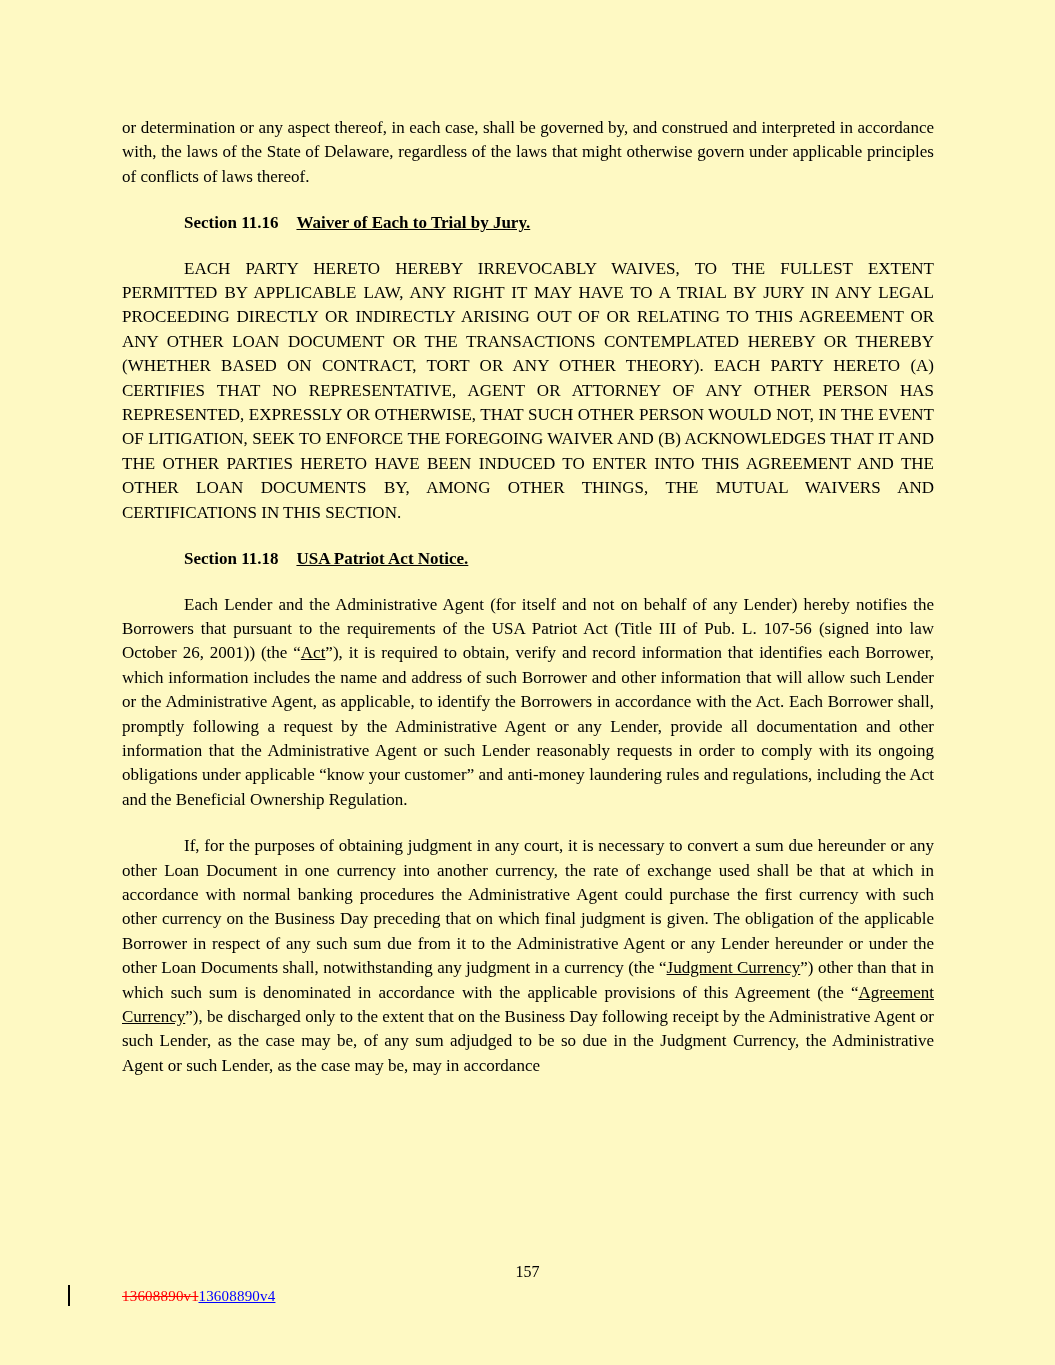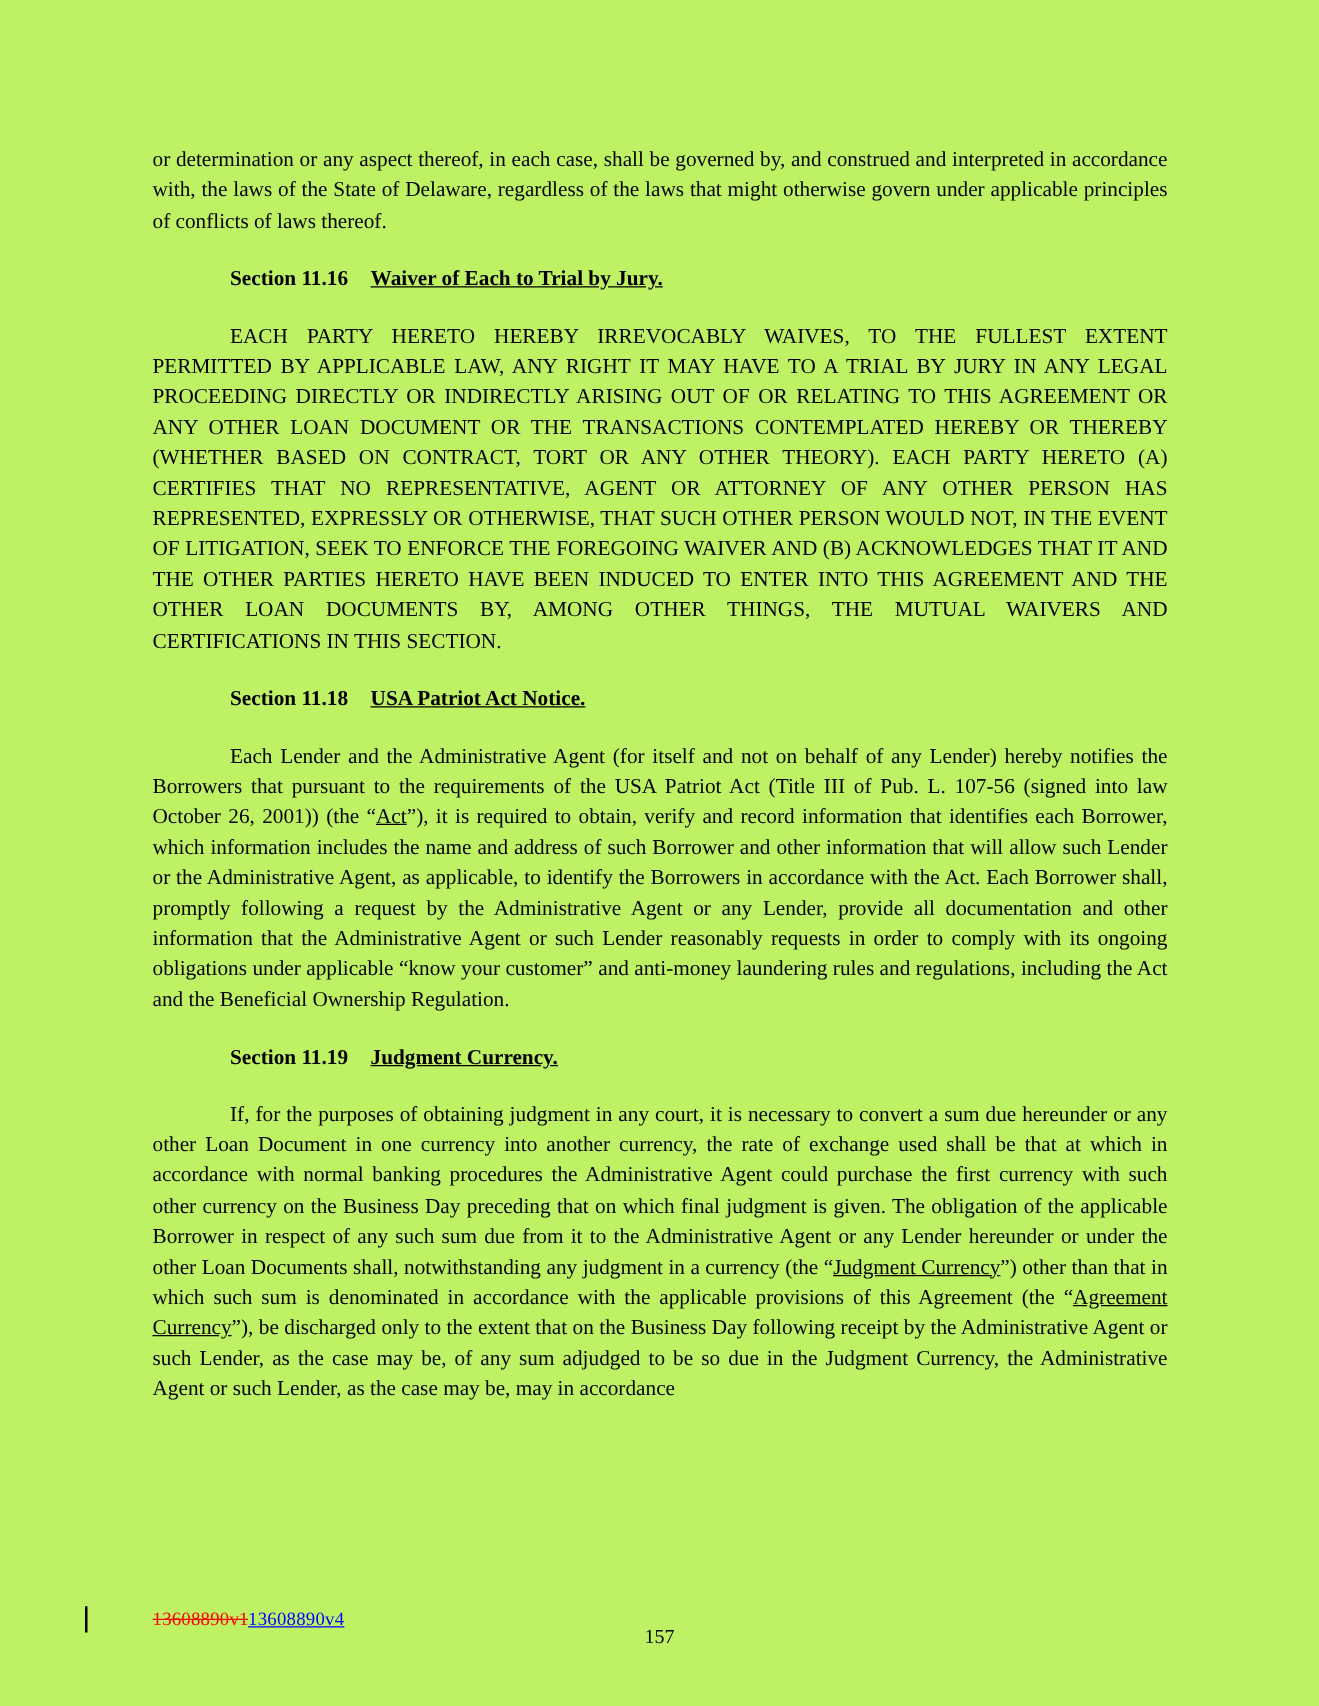--- a/index.html
+++ b/index.html
@@ -1,21 +1,21 @@
 <!DOCTYPE html>
 <html><head>
 <meta charset="utf-8">
 <style>
   html, body { margin: 0; padding: 0; background: #e8e8e8; }
   .page {
     position: relative;
     width: 1055px;
     height: 1365px;
     margin: 0 auto;
-    background: #bef264;
+    background: #fef9c3;
     font-family: "Liberation Serif", serif;
     color: #000000;
     overflow: hidden;
   }
   .content {
     position: absolute;
     left: 122px;
     top: 116px;
     width: 812px;
   }
@@ -34,21 +34,21 @@
     margin: 0 0 21px 0;
     text-indent: 62px;
   }
   .sec-title {
     text-decoration: underline;
     margin-left: 18px;
   }
   .defined-term { text-decoration: underline; }
   .page-number {
     position: absolute;
-    top: 1300px;
+    top: 1262px;
     left: 0;
     width: 100%;
     text-align: center;
     font-size: 16px;
     line-height: 20px;
   }
   .change-bar {
     position: absolute;
     left: 68px;
     top: 1285px;
@@ -82,21 +82,20 @@
 
     <section>
     </section>
 
     <section>
       <h2 class="section-heading"><span class="sec-label">Section 11.18</span><span class="sec-title">USA Patriot Act Notice.</span></h2>
       <p class="body"><span>Each Lender and the Administrative Agent (for itself and not on behalf of any Lender) hereby notifies the Borrowers that pursuant to the requirements of the USA Patriot Act (Title III of Pub. L. 107-56 (signed into law October 26, 2001)) (the “</span><span class="defined-term">Act</span><span>”), it is required to obtain, verify and record information that identifies each Borrower, which information includes the name and address of such Borrower and other information that will allow such Lender or the Administrative Agent, as applicable, to identify the Borrowers in accordance with the Act.  Each Borrower shall, promptly following a request by the Administrative Agent or any Lender, provide all documentation and other information that the Administrative Agent or such Lender reasonably requests in order to comply with its ongoing obligations under applicable “know your customer” and anti-money laundering rules and regulations, including the Act and the Beneficial Ownership Regulation.</span></p>
     </section>
 
     <section>
-      <h2 class="section-heading"><span class="sec-label">Section 11.19</span><span class="sec-title">Judgment Currency.</span></h2>
       <p class="body"><span>If, for the purposes of obtaining judgment in any court, it is necessary to convert a sum due hereunder or any other Loan Document in one currency into another currency, the rate of exchange used shall be that at which in accordance with normal banking procedures the Administrative Agent could purchase the first currency with such other currency on the Business Day preceding that on which final judgment is given.  The obligation of the applicable Borrower in respect of any such sum due from it to the Administrative Agent or any Lender hereunder or under the other Loan Documents shall, notwithstanding any judgment in a currency (the “</span><span class="defined-term">Judgment Currency</span><span>”) other than that in which such sum is denominated in accordance with the applicable provisions of this Agreement (the “</span><span class="defined-term">Agreement Currency</span><span>”), be discharged only to the extent that on the Business Day following receipt by the Administrative Agent or such Lender, as the case may be, of any sum adjudged to be so due in the Judgment Currency, the Administrative Agent or such Lender, as the case may be, may in accordance</span></p>
     </section>
 
   </div>
 
   <div class="page-number">157</div>
 
   <div class="change-bar"></div>
 
   <div class="footer-revisions"><span class="rev-old">13608890v1</span><span class="rev-new">13608890v4</span></div>

